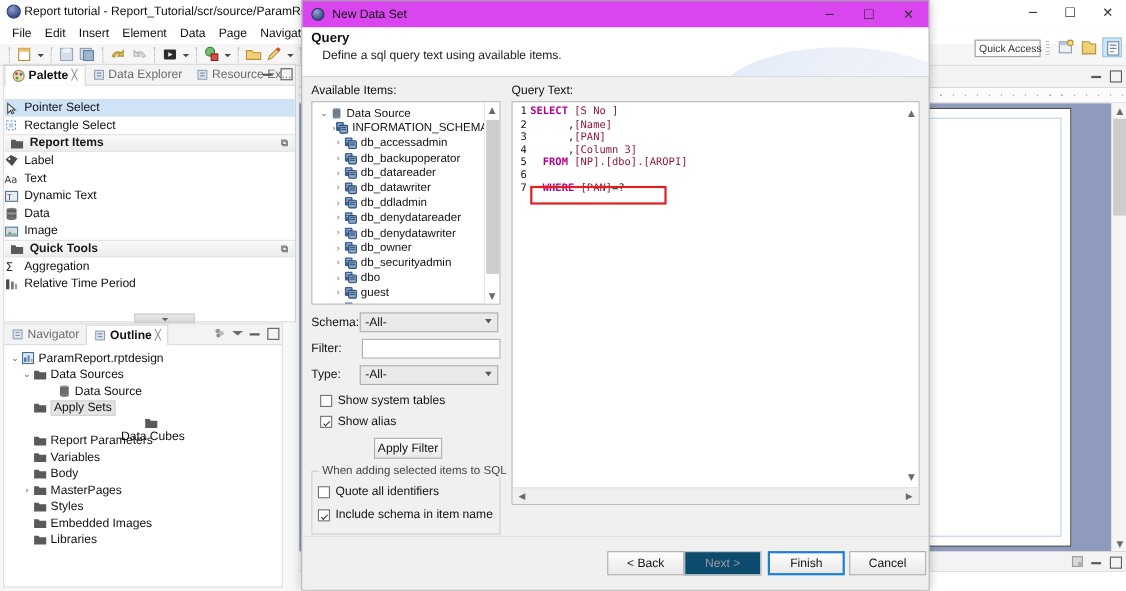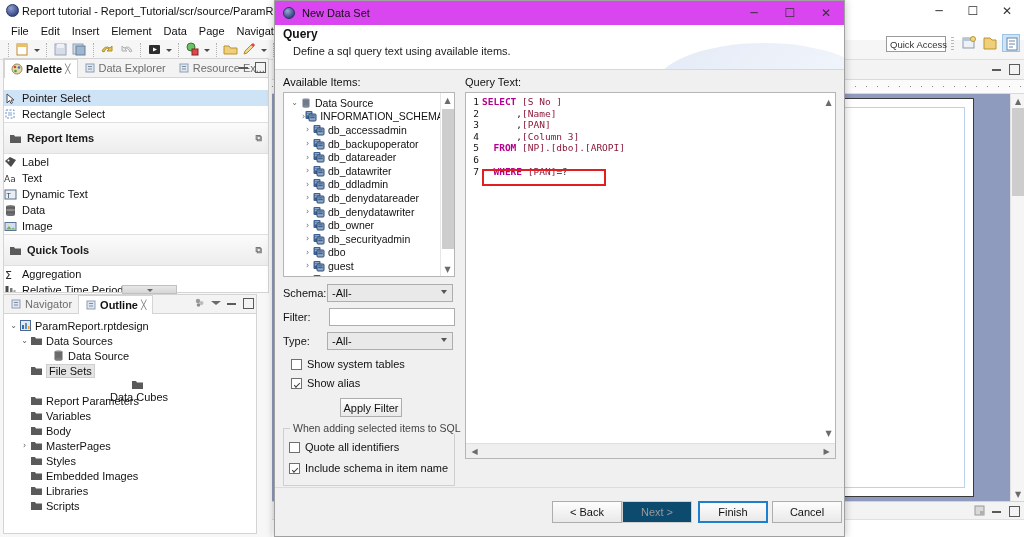--- a/index.html
+++ b/index.html
@@ -87,21 +87,21 @@
      border-left:5px solid transparent;border-right:5px solid transparent;border-top:4px solid #6a6a6a;}
 
   .view-body { position: absolute; left:0; right:0; top:19px; bottom:0; background:#fff; overflow:hidden; }
 
   
   .pal-row {
     display: flex; align-items: center; gap: 5px; height: 16px; font-size: 11px; color: #111;
   }
   .pal-row.sel { background: #cfe3f7; }
   .pal-group {
-    display:flex; align-items:center; gap:5px; height:32px; padding-left:5px; font-size:11px; font-weight:bold;
+    display:flex; align-items:center; gap:5px; height:16px; padding-left:5px; font-size:11px; font-weight:bold;
     background: linear-gradient(to bottom,#fbfbfb,#ececec); border-top:1px solid #e0e0e0; border-bottom:1px solid #e0e0e0;
     color:#1a1a1a; position:relative;
   }
   .pal-group .gchev { position:absolute; right:6px; color:#777; font-size:9px; }
   .pal-scrolldown {
     position:absolute; left:118px; top:226px; width:55px; height:9px;
     background:linear-gradient(to bottom,#e8e8e8,#d6d6d6); border:1px solid #c0c0c0;
   }
   .pal-scrolldown:after{content:"";position:absolute;left:24px;top:3px;border-left:3px solid transparent;border-right:3px solid transparent;border-top:3px solid #666;}
 
@@ -506,21 +506,21 @@
                 <rect x="2.5" y="2.8" width="8" height="7.5" fill="#6b6b6b"></rect>
                 <ellipse cx="6.5" cy="10.3" rx="4" ry="1.5" fill="#7a7a7a"></ellipse>
               </svg></span>
             <span class="lbl">Data Source</span>
           </div>
           <div class="tr-row sel" style="padding-left: 15px;">
             <span class="twisty"></span>
             <span class="ico" style="width: 13px; height: 13px;"><svg width="13" height="13" viewBox="0 0 13 13">
                 <path d="M1 3h4l1 1.5h6V11H1z" fill="#5a5a5a"></path>
               </svg></span>
-            <span class="lbl">File Sets</span>
+            <span class="lbl">Apply Sets</span>
           </div>
           <div class="tr-row" style="padding-left: 15px; flex-direction: column;">
             <span class="twisty"></span>
             <span class="ico" style="width: 13px; height: 13px;"><svg width="13" height="13" viewBox="0 0 13 13">
                 <path d="M1 3h4l1 1.5h6V11H1z" fill="#5a5a5a"></path>
               </svg></span>
             <span class="lbl">Data Cubes</span>
           </div>
           <div class="tr-row" style="padding-left: 15px;">
             <span class="twisty"></span>
@@ -563,27 +563,20 @@
                 <path d="M1 3h4l1 1.5h6V11H1z" fill="#5a5a5a"></path>
               </svg></span>
             <span class="lbl">Embedded Images</span>
           </div>
           <div class="tr-row" style="padding-left: 15px;">
             <span class="twisty"></span>
             <span class="ico" style="width: 13px; height: 13px;"><svg width="13" height="13" viewBox="0 0 13 13">
                 <path d="M1 3h4l1 1.5h6V11H1z" fill="#5a5a5a"></path>
               </svg></span>
             <span class="lbl">Libraries</span>
-          </div>
-          <div class="tr-row" style="padding-left: 15px;">
-            <span class="twisty"></span>
-            <span class="ico" style="width: 13px; height: 13px;"><svg width="13" height="13" viewBox="0 0 13 13">
-                <path d="M1 3h4l1 1.5h6V11H1z" fill="#5a5a5a"></path>
-              </svg></span>
-            <span class="lbl">Scripts</span>
           </div>
         </div>
     </div>
 
     <div class="editor-area">
       <div class="ed-tabrow">
         <div class="ed-ctrls">
           <div class="vc min"></div>
           <div class="vc max"></div>
         </div>

